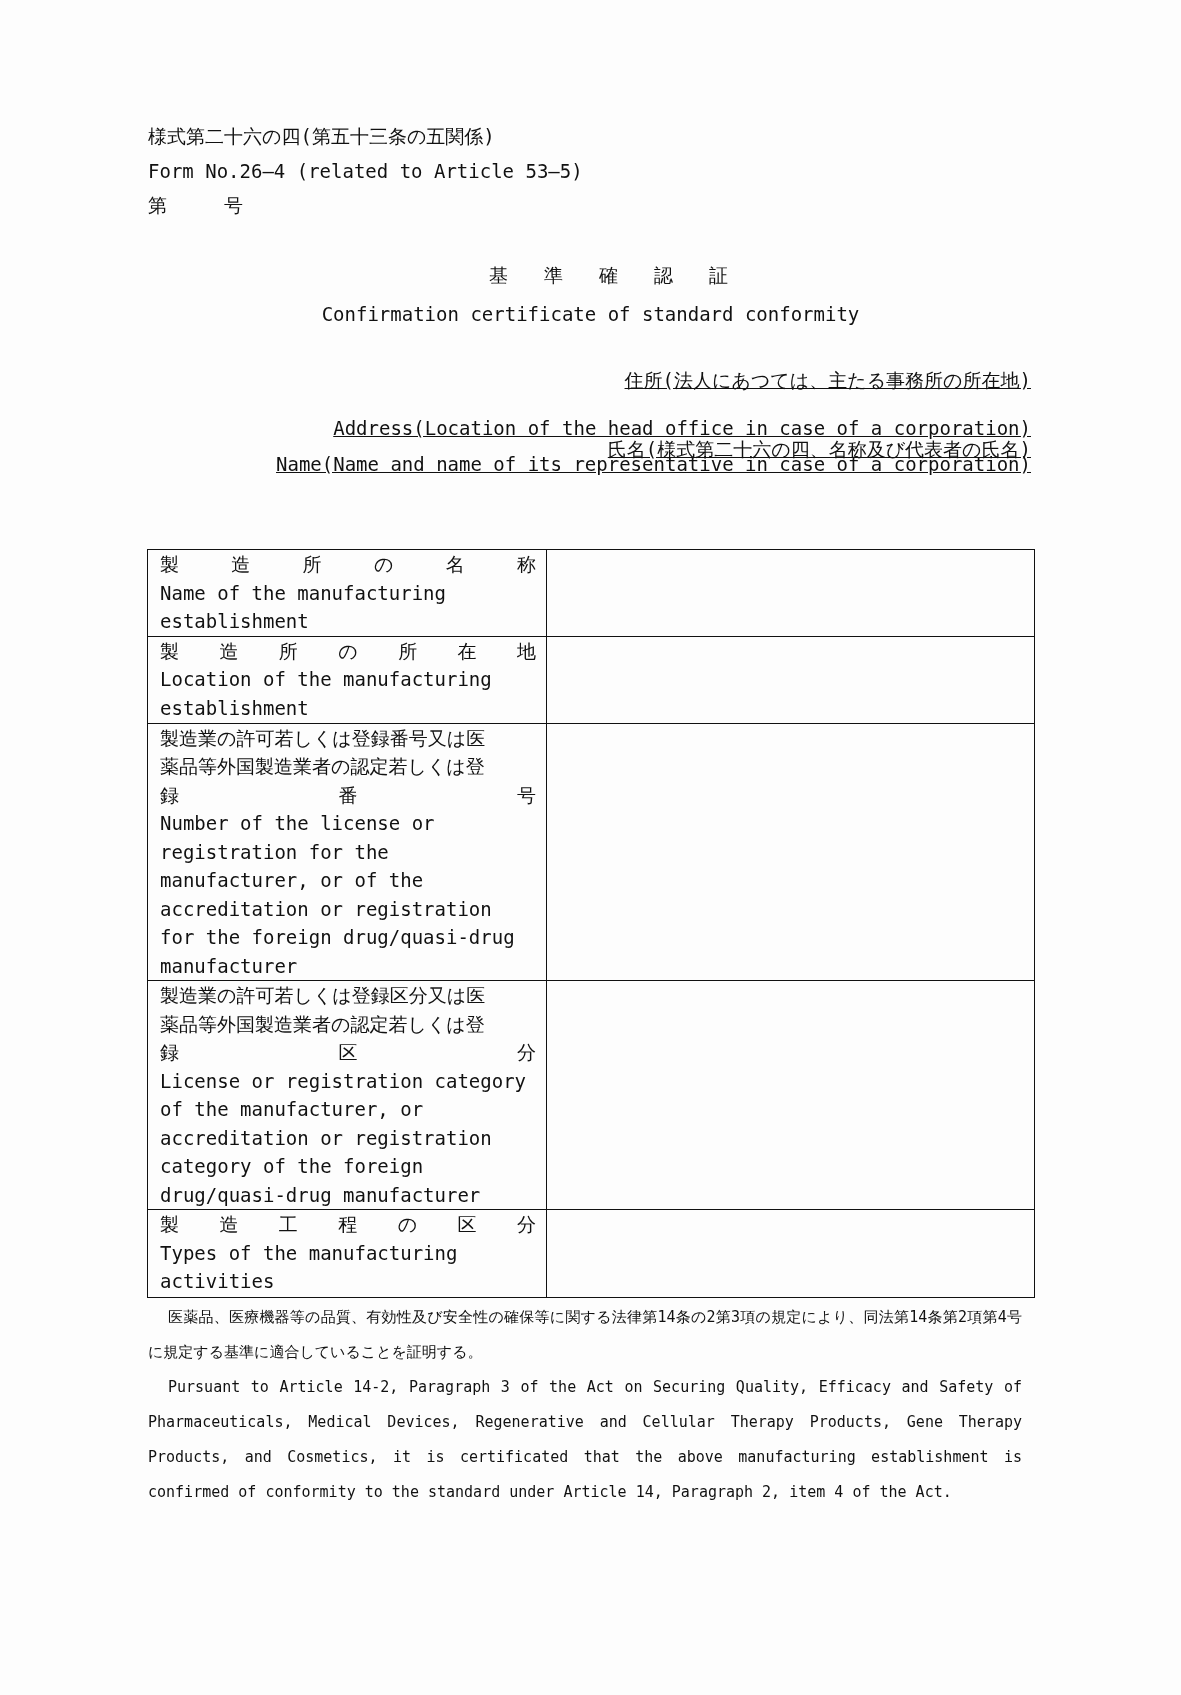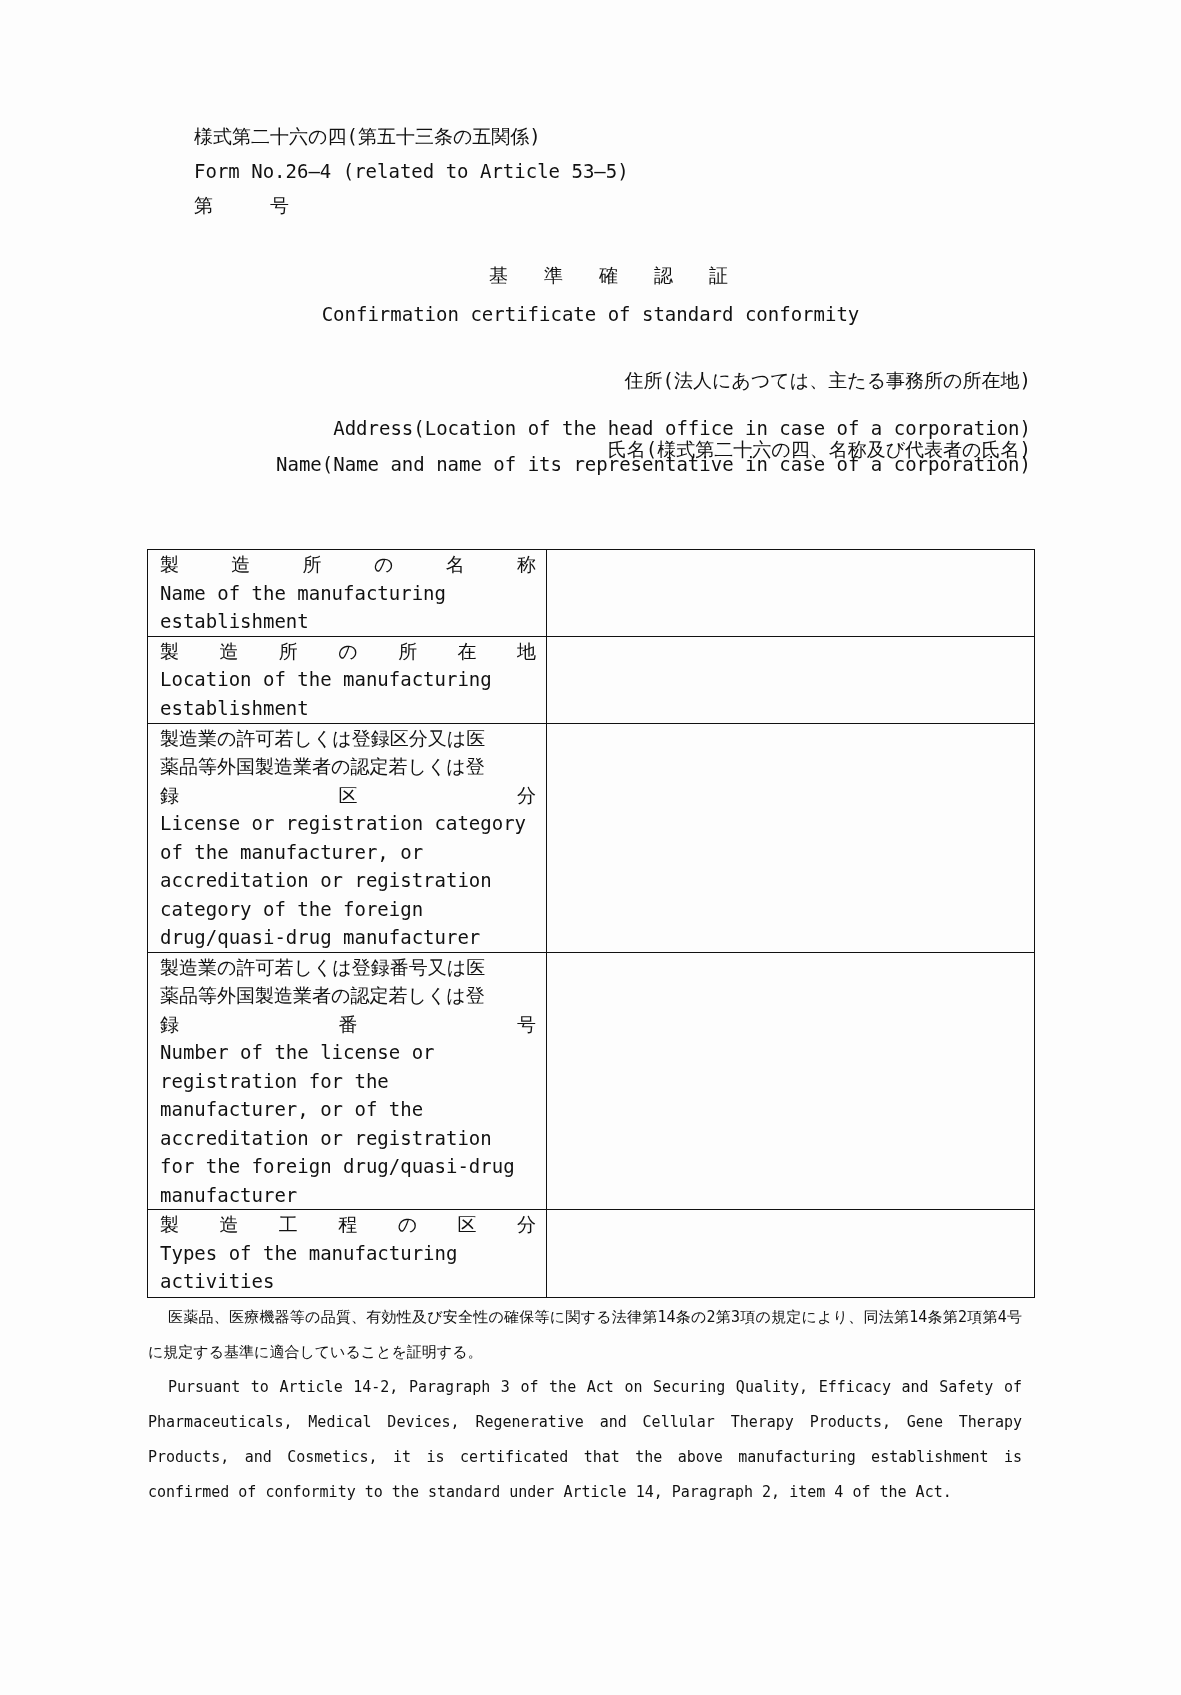--- a/index.html
+++ b/index.html
@@ -5,23 +5,23 @@
   html, body { margin: 0; padding: 0; }
   body {
     width: 1181px; height: 1695px;
     background: #fdfdfd;
     color: #111;
     font-family: "DejaVu Sans Mono", "Liberation Mono", monospace;
     position: relative;
     overflow: hidden;
   }
   .line { position: absolute; font-size: 19px; line-height: 22px; white-space: pre; }
-  .left { left: 148px; margin-left: 46px; }
+  .left { left: 148px; }
   .center { left: 0; width: 1181px; text-align: center; }
-  .right { right: 150px; text-align: right; }
+  .right { right: 150px; text-align: right; text-decoration: underline; }
   .spaced-title { letter-spacing: 36px; padding-left: 36px; }
 
   table.form {
     position: absolute; left: 147px; top: 549px;
     width: 888px;
     border-collapse: collapse;
     font-size: 19px;
   }
   table.form td {
     border: 1.5px solid #111;
@@ -77,43 +77,43 @@
             <span>所</span>
             <span>の</span>
             <span>所</span>
             <span>在</span>
             <span>地</span>
       </span>
       <span class="en">Location of the manufacturing establishment</span>
     </td>
     <td class="value"></td>
   </tr>
+  <tr style="height:227px">
+    <td class="label">
+      <span class="jp-wrap">製造業の許可若しくは登録番号又は医</span>
+      <span class="jp-wrap">薬品等外国製造業者の認定若しくは登</span>
+      <span class="jp-justify">
+        <span>録</span>
+            <span>番</span>
+            <span>号</span>
+      </span>
+      <span class="en">Number of the license or registration for the manufacturer, or of the accreditation or registration for the foreign drug/quasi-drug manufacturer</span>
+    </td>
+    <td class="value"></td>
+  </tr>
   <tr style="height:229px">
     <td class="label">
       <span class="jp-wrap">製造業の許可若しくは登録区分又は医</span>
       <span class="jp-wrap">薬品等外国製造業者の認定若しくは登</span>
       <span class="jp-justify">
         <span>録</span>
             <span>区</span>
             <span>分</span>
       </span>
       <span class="en">License or registration category of the manufacturer, or accreditation or registration category of the foreign drug/quasi-drug manufacturer</span>
-    </td>
-    <td class="value"></td>
-  </tr>
-  <tr style="height:227px">
-    <td class="label">
-      <span class="jp-wrap">製造業の許可若しくは登録番号又は医</span>
-      <span class="jp-wrap">薬品等外国製造業者の認定若しくは登</span>
-      <span class="jp-justify">
-        <span>録</span>
-            <span>番</span>
-            <span>号</span>
-      </span>
-      <span class="en">Number of the license or registration for the manufacturer, or of the accreditation or registration for the foreign drug/quasi-drug manufacturer</span>
     </td>
     <td class="value"></td>
   </tr>
   <tr style="height:88px">
     <td class="label">
       <span class="jp-justify">
         <span>製</span>
             <span>造</span>
             <span>工</span>
             <span>程</span>

